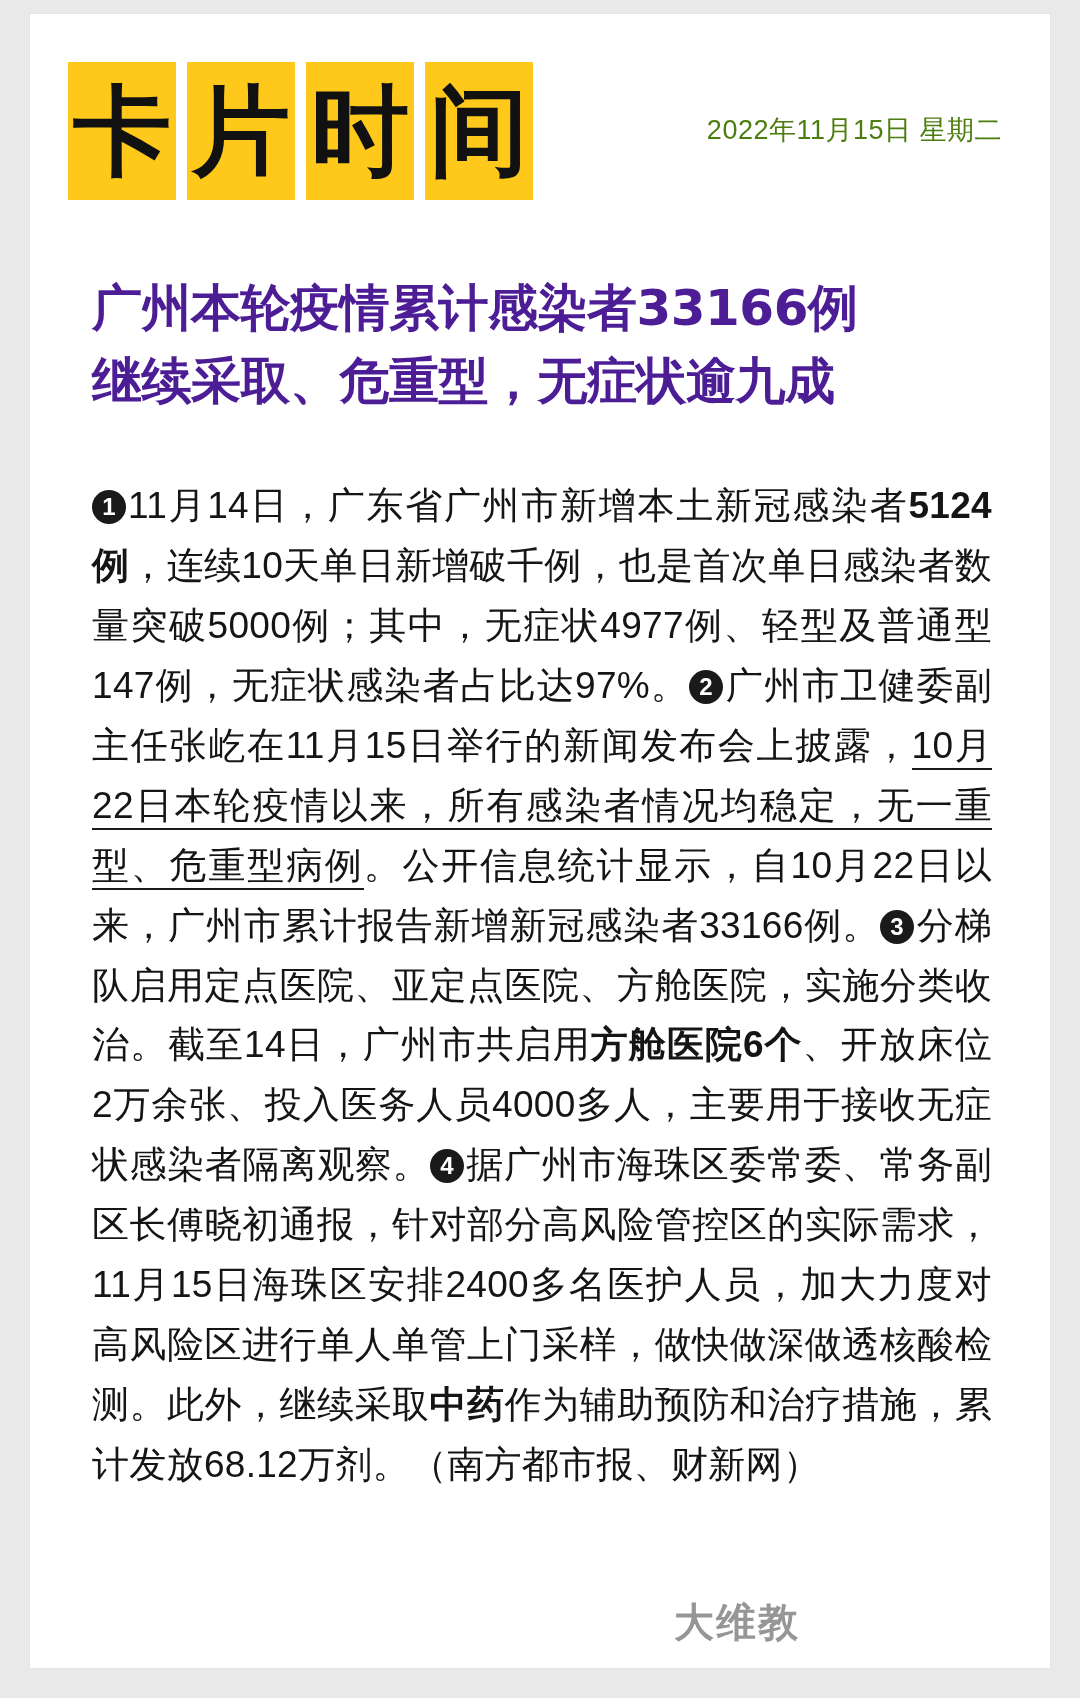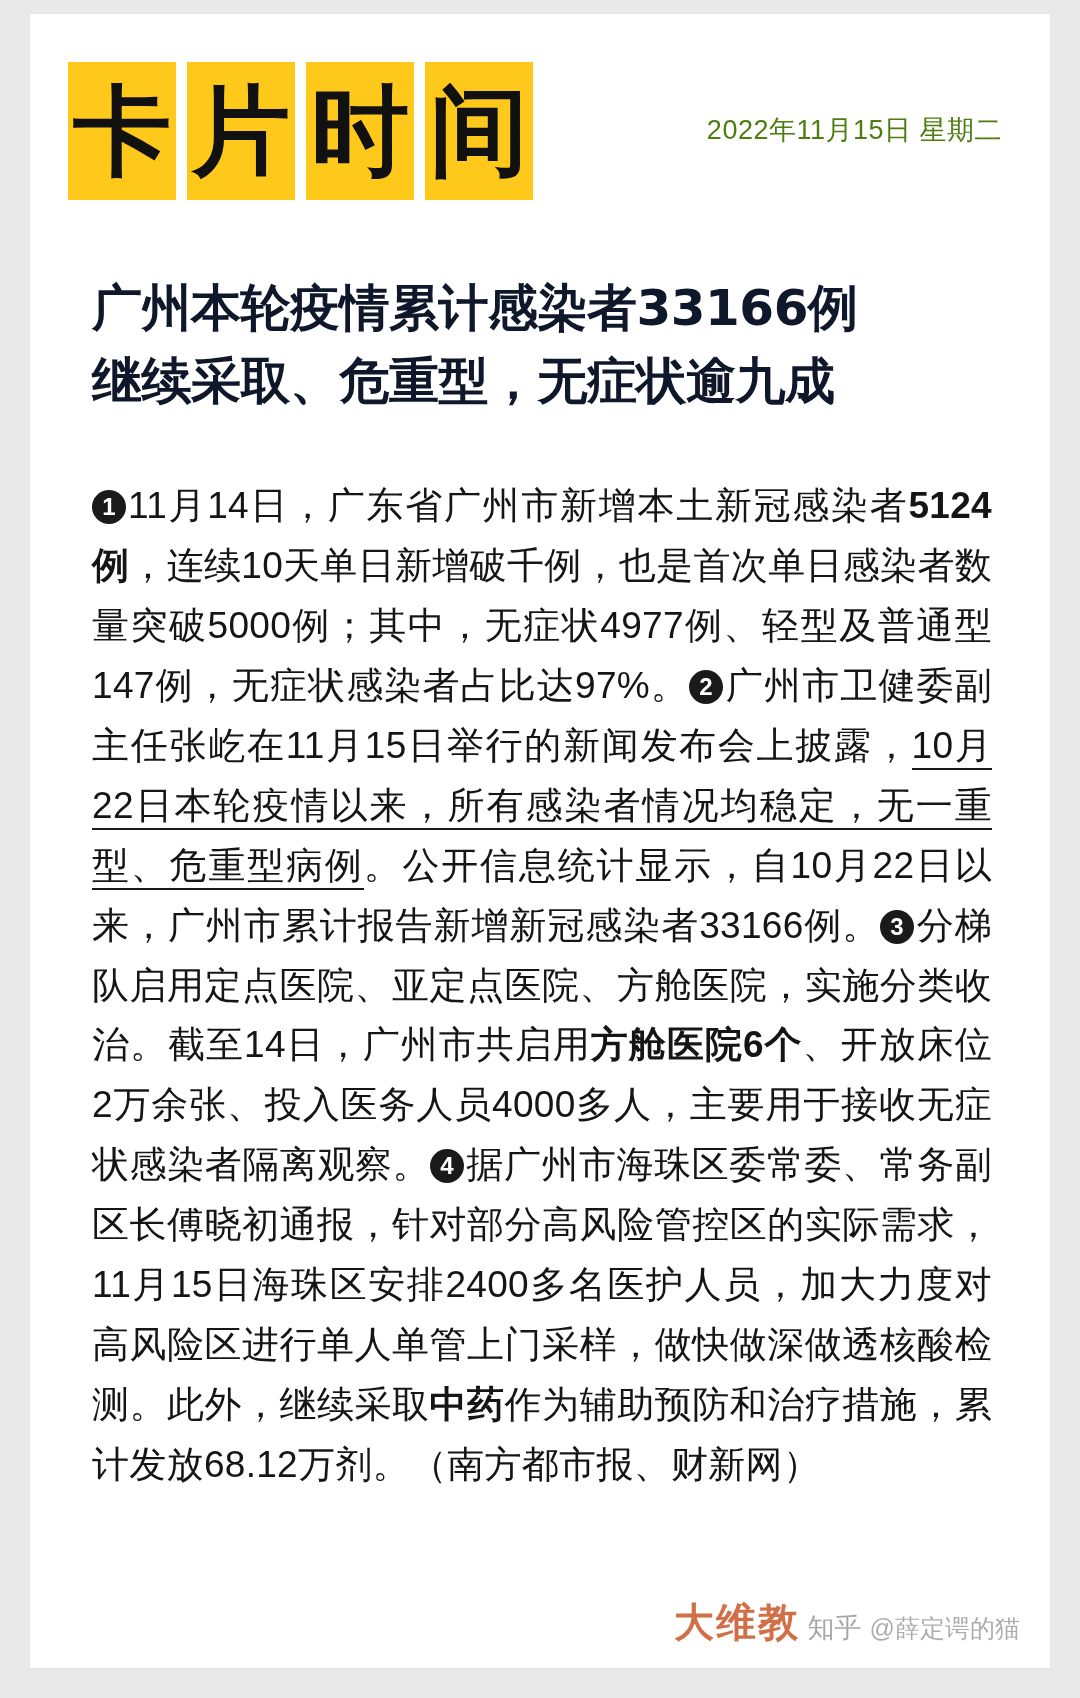--- a/index.html
+++ b/index.html
@@ -63,21 +63,21 @@
   
   .title {
     position: absolute;
     left: 62px;
     top: 258px;
     width: 900px;
     font-family: "DejaVu Sans", sans-serif;
     font-size: 50px;
     font-weight: 700;
     line-height: 1.45;
-    color: #0f172a;
+    color: #4c1d95;
     letter-spacing: -0.5px;
   }
   
   .body-text {
     position: absolute;
     left: 62px;
     top: 462px;
     width: 900px;
     font-size: 37px;
     line-height: 1.62;
@@ -128,21 +128,21 @@
   }
   .zhihu-user {
     font-size: 25px;
     color: #4a4a4a;
   }
   .wm-big {
     position: absolute;
     right: 250px;
     bottom: 2px;
     font-size: 40px;
-    color: #c2410c;
+    color: #737373;
     opacity: 0.75;
     font-weight: 700;
     letter-spacing: 2px;
   }
 </style>
 </head>
 <body>
 
 <div id="page">
   <div class="card">
@@ -159,20 +159,16 @@
 
     <div class="title">
       <div>广州本轮疫情累计感染者33166例</div>
       <div>继续采取、危重型，无症状逾九成</div>
     </div>
 
     <div class="body-text" id="body-host"><span class="num">1</span><span>11月14日，广东省广州市新增本土新冠感染者</span><span style="font-weight: 700;">5124例</span><span>，连续10天单日新增破千例，也是首次单日感染者数量突破5000例；其中，无症状4977例、轻型及普通型147例，无症状感染者占比达97%。</span><span class="num">2</span><span>广州市卫健委副主任张屹在11月15日举行的新闻发布会上披露，</span><span class="u">10月22日本轮疫情以来，所有感染者情况均稳定，无一重型、危重型病例</span><span>。公开信息统计显示，自10月22日以来，广州市累计报告新增新冠感染者33166例。</span><span class="num">3</span><span>分梯队启用定点医院、亚定点医院、方舱医院，实施分类收治。截至14日，广州市共启用</span><span style="font-weight: 700;">方舱医院6个</span><span>、开放床位2万余张、投入医务人员4000多人，主要用于接收无症状感染者隔离观察。</span><span class="num">4</span><span>据广州市海珠区委常委、常务副区长傅晓初通报，针对部分高风险管控区的实际需求，11月15日海珠区安排2400多名医护人员，加大力度对高风险区进行单人单管上门采样，做快做深做透核酸检测。此外，继续采取</span><span style="font-weight: 700;">中药</span><span>作为辅助预防和治疗措施，累计发放68.12万剂。（南方都市报、财新网）</span></div>
 
     <div class="footer">
       <div class="wm-big">大维教</div>
-      <div class="zhihu-mark">
-        <span class="zhihu-logo">知乎</span>
-        <span class="zhihu-user">@薛定谔的猫</span>
-      </div>
     </div>
 
   </div>
 </div>
 
 </body></html>

